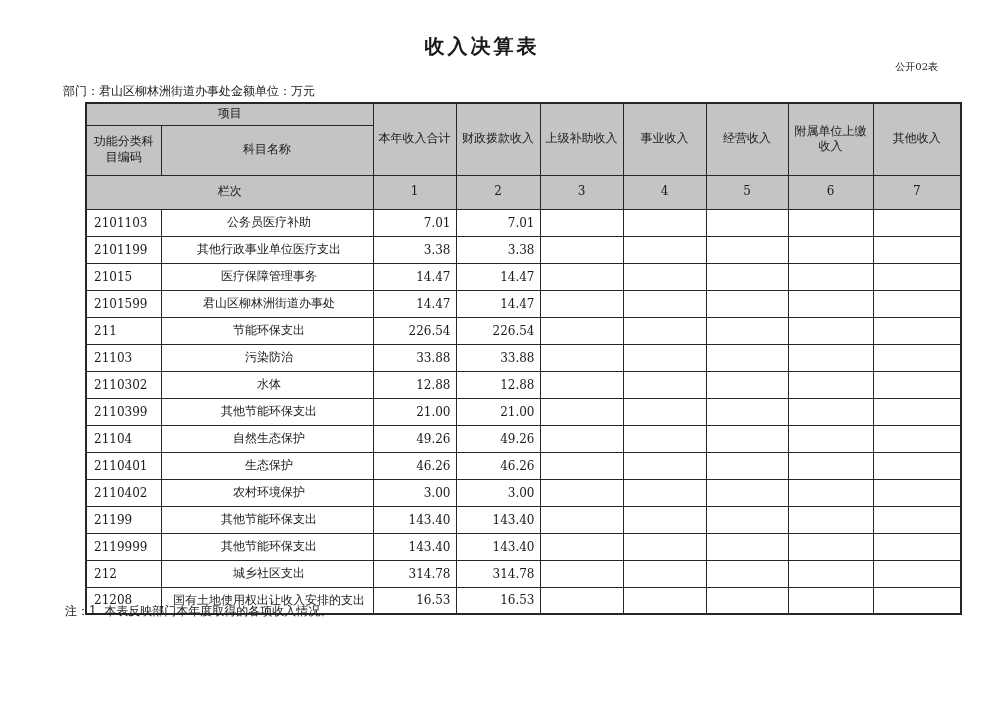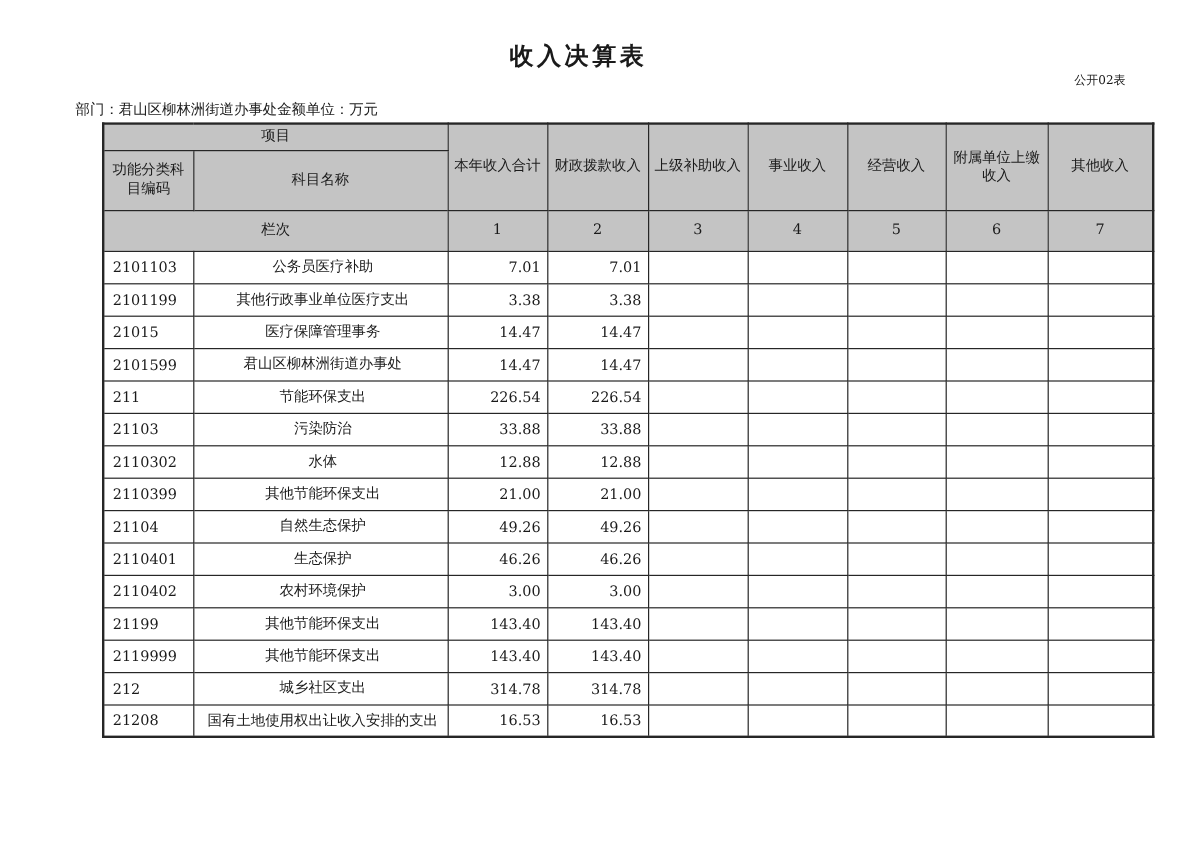--- a/index.html
+++ b/index.html
@@ -293,13 +293,14 @@
     <td class="num"></td>
     <td class="num"></td>
     <td class="num"></td>
     <td class="num"></td>
     <td class="num"></td>
   </tr>
 </tbody>
 </table>
 
 <div class="notes">
+  <div class="note-line-1">注：1. 本表反映部门本年度取得的各项收入情况。</div>
 </div>
 
 </body></html>

